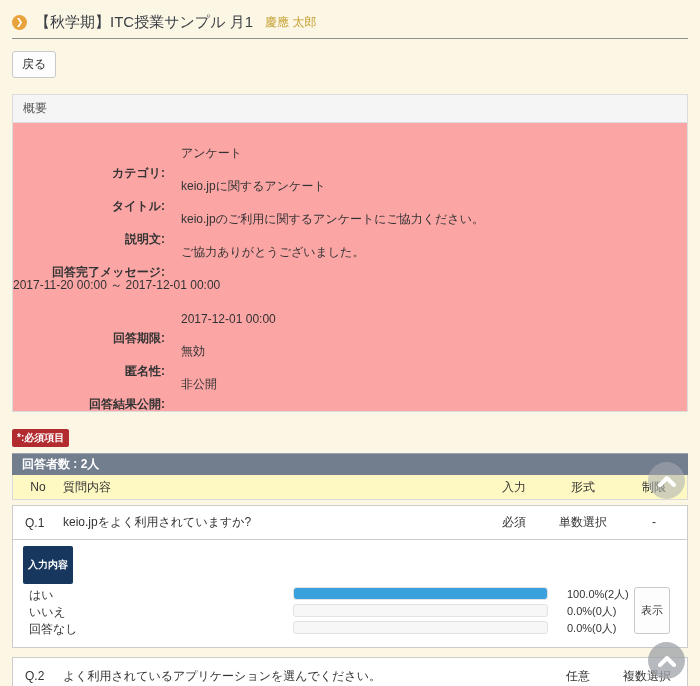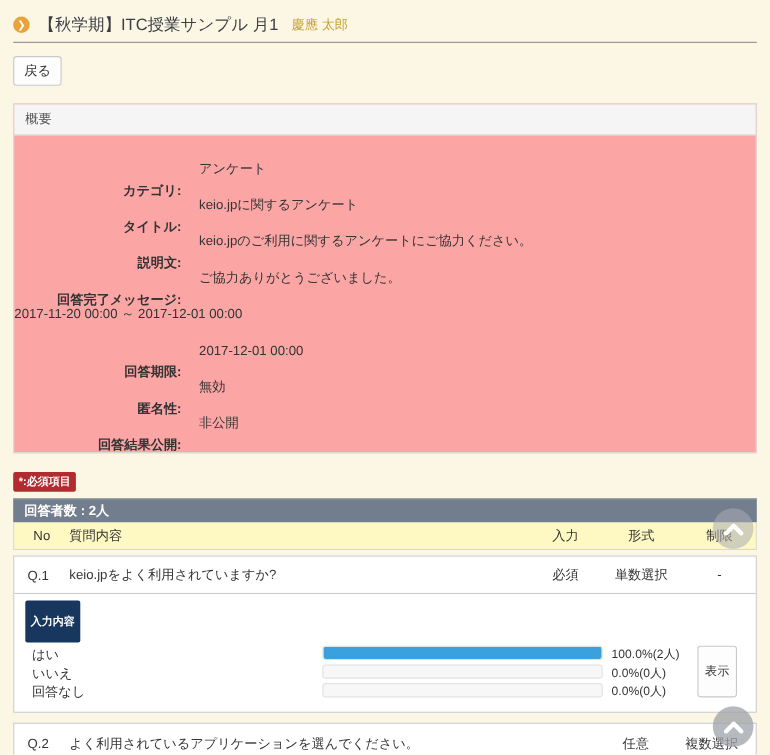--- a/index.html
+++ b/index.html
@@ -87,21 +87,21 @@
   }
   .opt-row { display:flex; align-items:flex-start; height:17px; }
   .opt-label { width:276px; padding-left:12px; font-size:12px; flex:0 0 auto;
                white-space:nowrap; overflow:hidden; }
   .opt-barwrap { width:255px; flex:0 0 auto; }
   .bar-track {
     height:13px; background:#f7f7f7; border:1px solid #e2e2e2; border-radius:3px;
     overflow:hidden;
   }
   .bar-fill { height:100%; background:#3ba1de; border-radius:2px; }
-  .opt-pct { width:86px; padding-left:8px; font-size:11px; white-space:nowrap; flex:0 0 auto; }
+  .opt-pct { width:86px; padding-left:19px; font-size:11px; white-space:nowrap; flex:0 0 auto; }
   .show-btn {
     background:#fdfdfd; border:1px solid #c9c9c9; border-radius:3px;
     font-size:11px; color:#333; padding:15px 6px; cursor:pointer;
     font-family:inherit; flex:0 0 auto;
   }
 
   
   .scroll-top {
     position:absolute; width:37px; height:37px; border-radius:50%;
     background:rgba(158,162,168,0.75); border:none; cursor:pointer;

